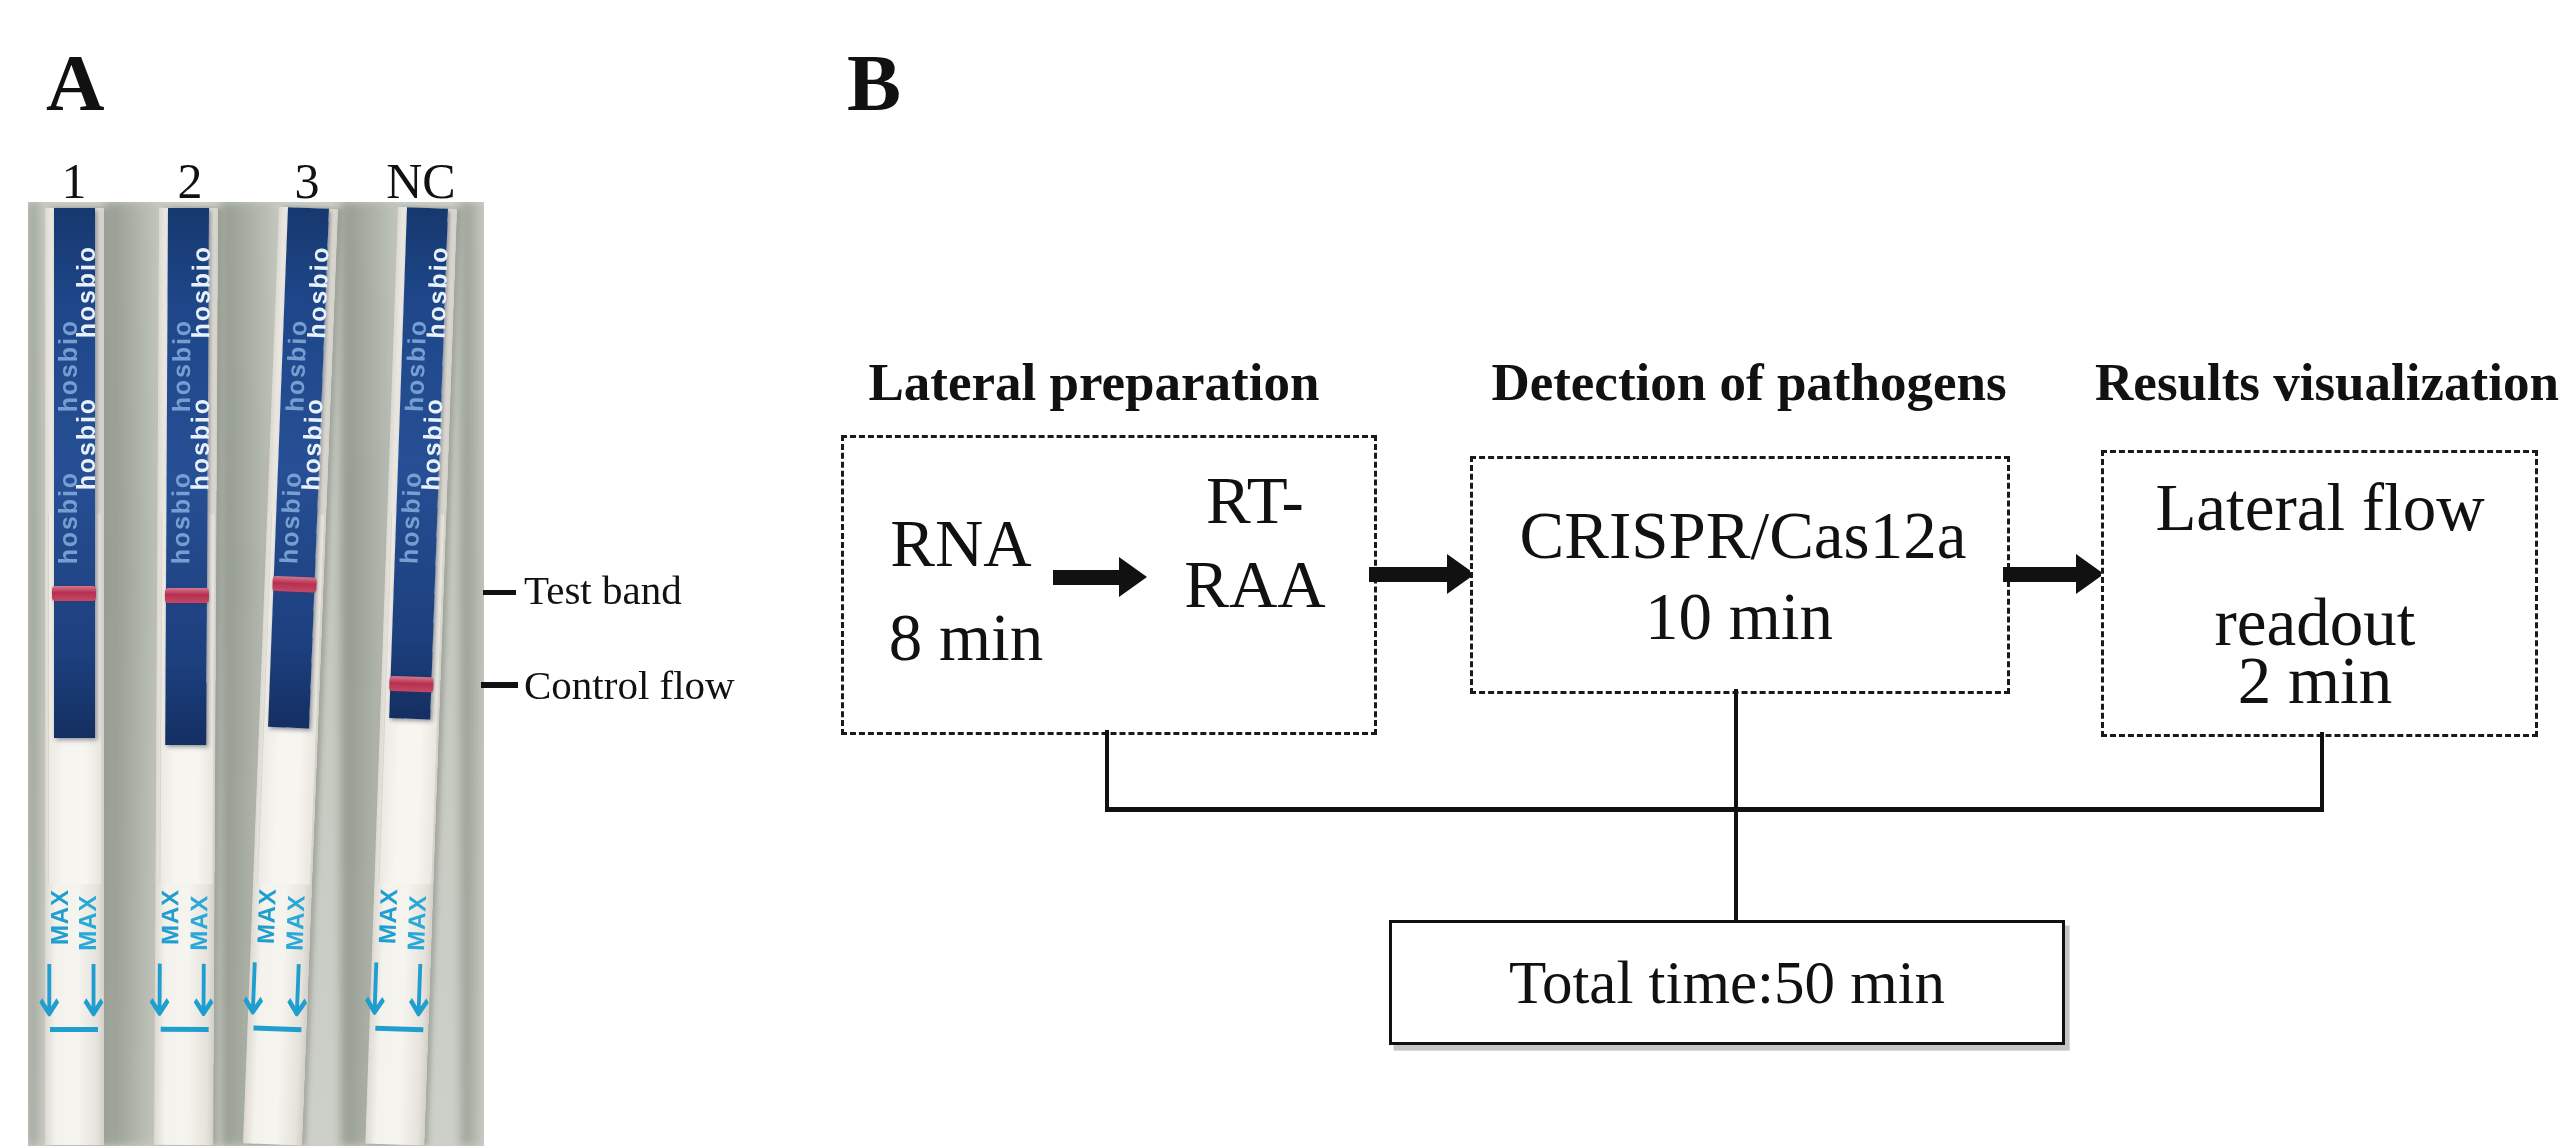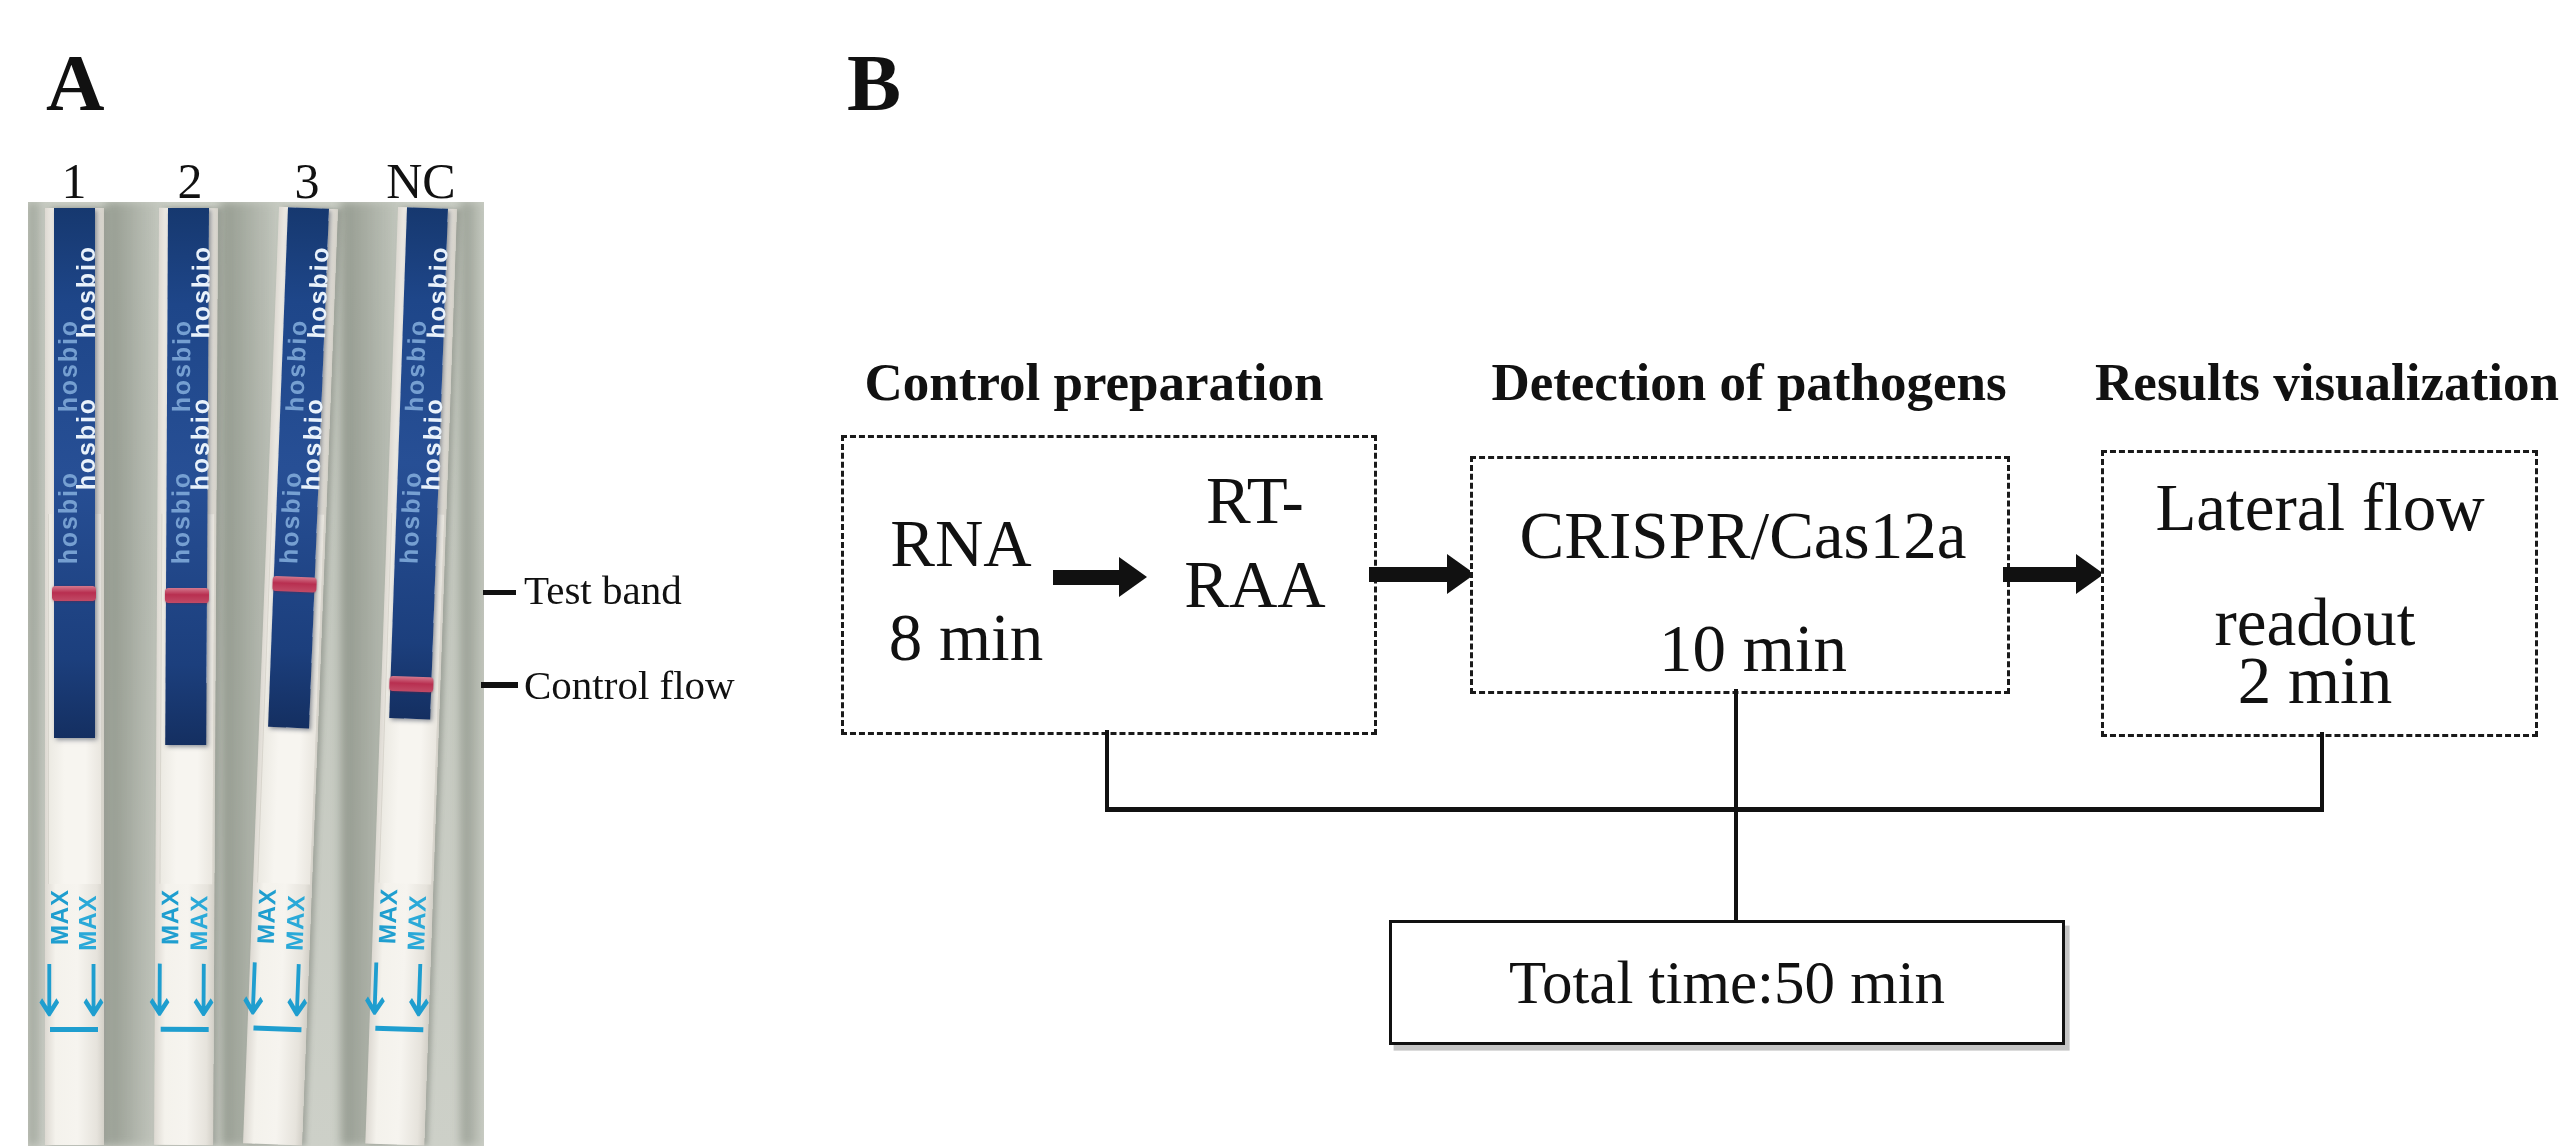--- a/index.html
+++ b/index.html
@@ -180,21 +180,21 @@
   </div>
 </div>
 
 <div class="anno-dash" style="left:483px;top:590px;width:33px;"></div>
 <span class="anno-text" style="left:524px;top:570px;">Test band</span>
 <div class="anno-dash" style="left:481px;top:682px;width:37px;height:5.6px;"></div>
 <span class="anno-text" style="left:524px;top:665px;">Control flow</span>
 
 <span class="panel-label" style="left:847px;top:43px;">B</span>
 
-<span class="stage-heading" style="left:1094px;">Control preparation</span>
+<span class="stage-heading" style="left:1094px;">Lateral preparation</span>
 <span class="stage-heading" style="left:1749px;">Detection of pathogens</span>
 <span class="stage-heading" style="left:2327px;">Results visualization</span>
 
 <div class="dashed-box" style="left:841px;top:435px;width:530px;height:294px;">
   <span class="fline" style="left:117px;top:105px;">RNA</span>
   <span class="fline" style="left:122px;top:199px;">8 min</span>
   <div class="farrow" style="left:209px;top:119px;width:94px;">
       <div class="shaft"></div>
       <div class="head"></div>
     </div>
@@ -202,21 +202,21 @@
   <span class="fline" style="left:411px;top:146px;">RAA</span>
 </div>
 
 <div class="farrow" style="left:1369px;top:554px;width:106px;">
     <div class="shaft"></div>
     <div class="head"></div>
   </div>
 
 <div class="dashed-box" style="left:1470px;top:456px;width:534px;height:232px;">
   <span class="fline" style="left:270px;top:76px;">CRISPR/Cas12a</span>
-  <span class="fline" style="left:280px;top:157px;margin-top:32px;">10 min</span>
+  <span class="fline" style="left:266px;top:157px;">10 min</span>
 </div>
 
 <div class="farrow" style="left:2003px;top:554px;width:101px;">
     <div class="shaft"></div>
     <div class="head"></div>
   </div>
 
 <div class="dashed-box" style="left:2101px;top:450px;width:431px;height:281px;">
   <span class="fline" style="left:216px;top:54px;">Lateral flow</span>
   <span class="fline" style="left:211px;top:155px;margin-top:14px;">readout</span>

